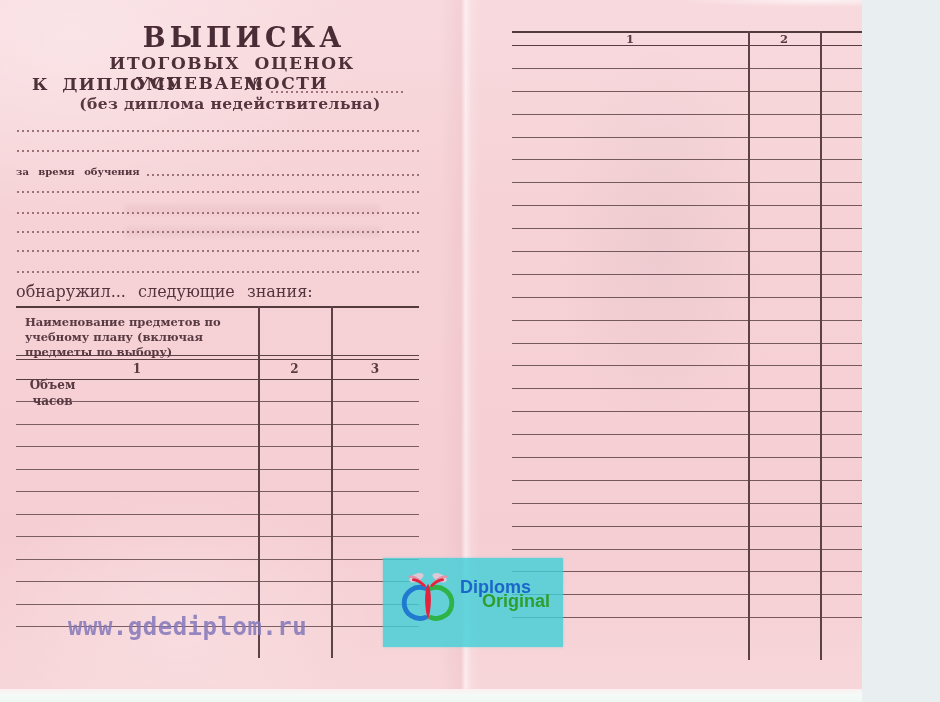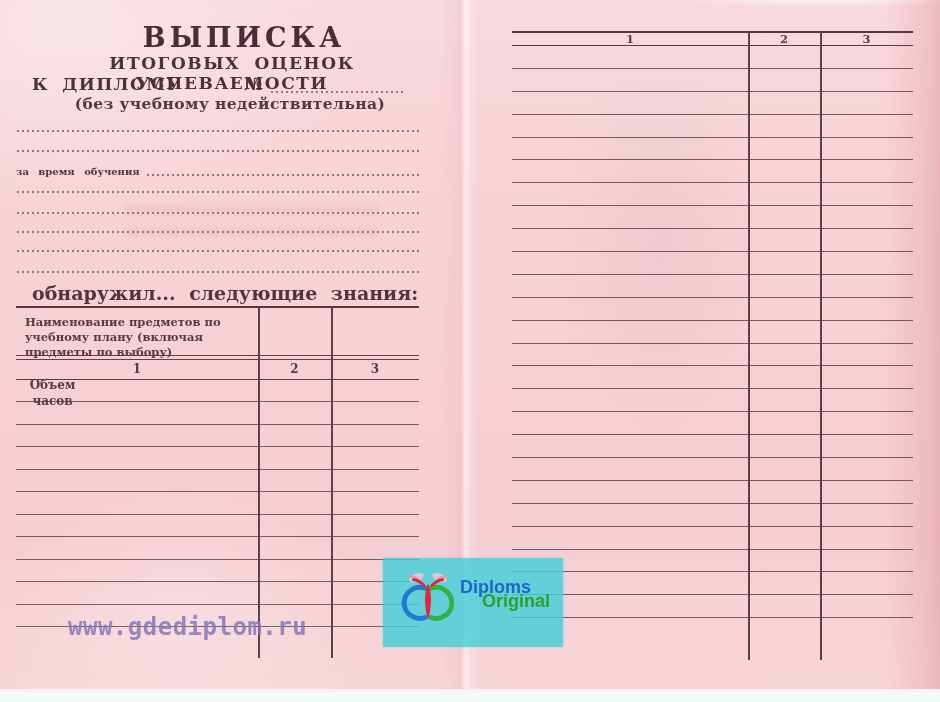--- a/index.html
+++ b/index.html
@@ -1,17 +1,17 @@
 <!DOCTYPE html>
 <html><head>
 <meta charset="utf-8">
 <style>
   html,body{margin:0;padding:0;background:#e9eef0;}
   #screen{
-    position:relative;width:940px;height:702px;overflow:hidden;
+    position:relative;width:862px;height:702px;overflow:hidden;
     background:#ffffff;
     font-family:"DejaVu Serif","Liberation Serif",serif;
     color:#4e2f39;
   }
   
   .paper{
     position:absolute;left:0;top:0;width:940px;height:690px;
     background:
       radial-gradient(ellipse 200px 10px at 820px 0px, rgba(255,255,255,.65), rgba(255,255,255,0) 70%),
       radial-gradient(ellipse 420px 260px at 70px 40px, rgba(255,255,255,.30), rgba(255,255,255,0) 70%),
@@ -45,22 +45,22 @@
     font-size:27px;font-weight:bold;letter-spacing:4px;color:#4a2c36;}
   .doc-subtitle{position:absolute;left:22px;top:53px;width:420px;text-align:center;
     font-size:17px;font-weight:bold;letter-spacing:1.6px;word-spacing:7px;color:#4e3039;}
   .diploma-row{position:absolute;left:32px;top:74px;width:372px;display:flex;align-items:flex-start;
     font-size:17px;font-weight:bold;letter-spacing:1.4px;word-spacing:6px;color:#4e3039;}
   .numwrap{margin-left:auto;display:flex;align-items:flex-end;width:160px;}
   .validity{position:absolute;left:44px;top:94px;width:372px;text-align:center;
     font-size:15.5px;font-weight:bold;letter-spacing:.4px;color:#573640;}
   .study-row{position:absolute;left:16px;top:164px;width:403px;display:flex;align-items:flex-end;
     font-size:10px;font-weight:bold;word-spacing:6px;color:#53343d;}
-  .knowledge{position:absolute;left:16px;top:282px;font-size:19px;font-weight:bold;
-    word-spacing:7px;color:#53343d;margin-left:16px;}
+  .knowledge{position:absolute;left:16px;top:282px;font-size:16px;font-weight:normal;
+    word-spacing:7px;color:#53343d;}
   
   .vline{position:absolute;top:0;width:1.6px;background:#5c4246;}
   .ltable{position:absolute;left:16px;top:306px;width:403px;}
   .rtable{position:absolute;left:512px;top:31px;width:401px;}
   .topline{height:0;border-top:2.5px solid #523a3f;}
   .lt-header{display:flex;height:47px;flex-direction:column;}
   .lt-h1{width:242px;box-sizing:border-box;padding:7px 14px 0 9px;
     font-size:11.5px;font-weight:bold;line-height:15px;color:#583a42;}
   .lt-h2{width:73px;box-sizing:border-box;padding-top:17px;text-align:center;
     font-size:12px;font-weight:bold;line-height:16px;color:#583a42;}
@@ -107,21 +107,21 @@
     <div class="doc-subtitle">ИТОГОВЫХ ОЦЕНОК УСПЕВАЕМОСТИ</div>
 
     <div class="diploma-row">
       <span>К ДИПЛОМУ</span>
       <span class="numwrap">
         <span>№</span>
         <span class="dots"></span>
       </span>
     </div>
 
-    <div class="validity">(без учебному недействительна)</div>
+    <div class="validity">(без диплома недействительна)</div>
 
     <div class="dotline" style="top:129px"></div>
     <div class="dotline" style="top:149px"></div>
 
     <div class="study-row">
       <span>за время обучения</span>
       <span class="dots"></span>
     </div>
 
     <div class="dotline" style="top:190px"></div>

